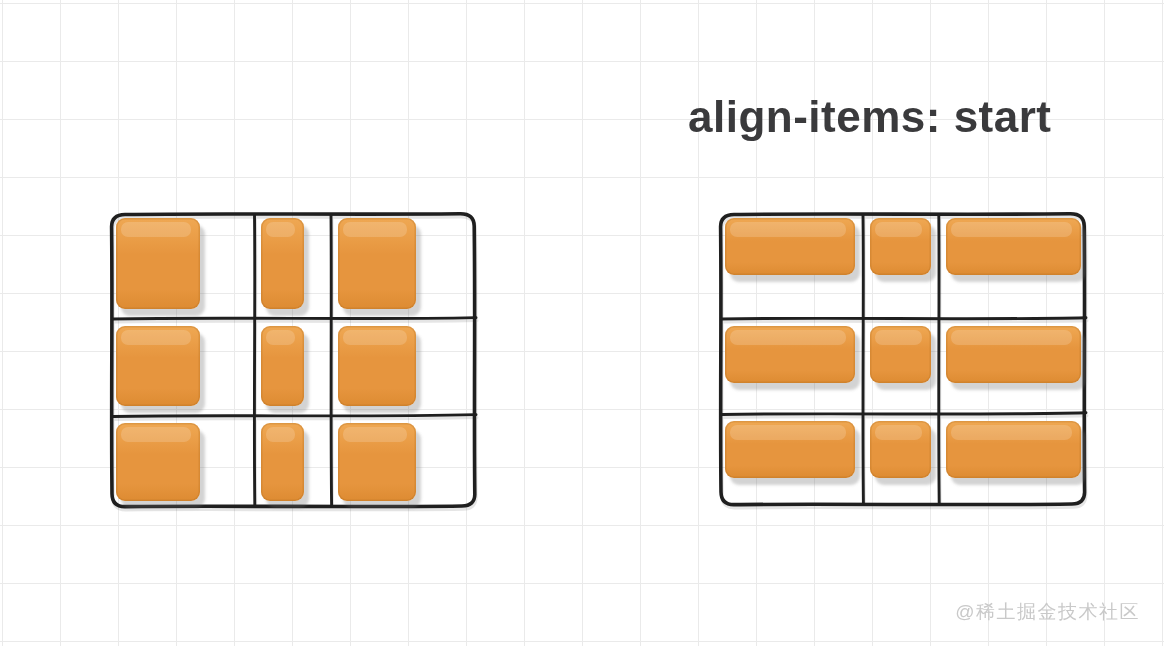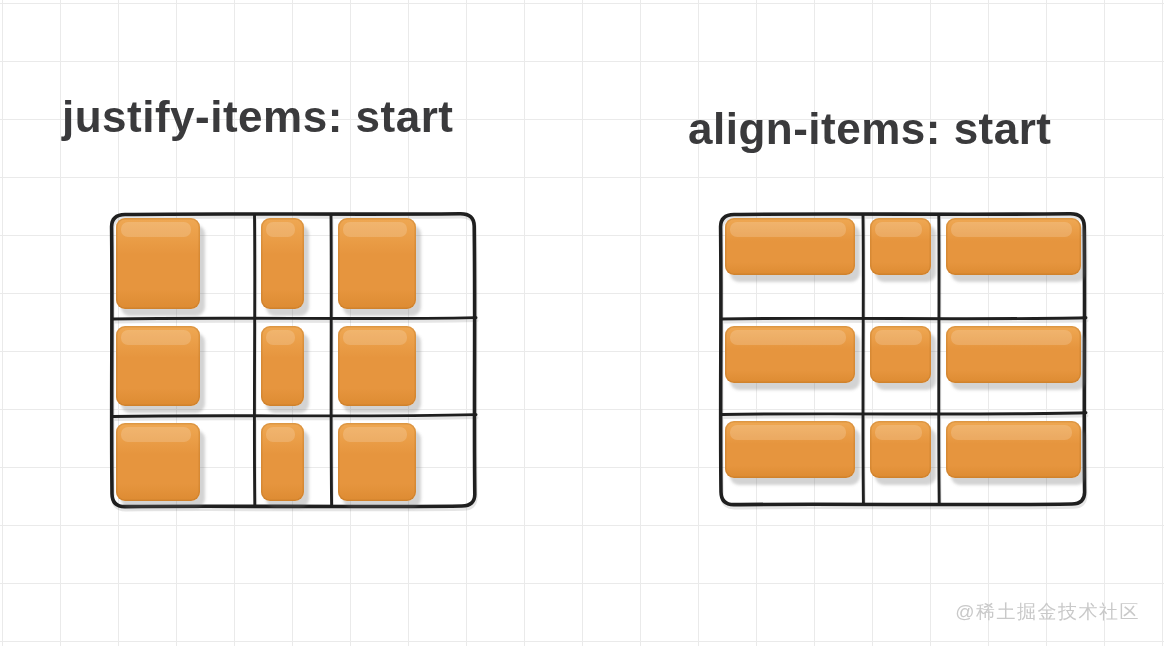--- a/index.html
+++ b/index.html
@@ -22,21 +22,21 @@
   .title {
     position: absolute;
     top: 92px;
     font-size: 44px;
     font-weight: 600;
     letter-spacing: 0.5px;
     color: var(--title-text);
     white-space: nowrap;
   }
   #title-justify { left: 62px; }
-  #title-align   { left: 688px; margin-top: 12px; }
+  #title-align   { left: 688px; }
 
   .gridfig { position: absolute; margin: 0; }
   #fig-justify { left: 108px; top: 210px; width: 370px; height: 300px; }
   #fig-align   { left: 717px; top: 210px; width: 371px; height: 298px; }
 
   .lines {
     position: absolute; inset: 0;
     width: 100%; height: 100%;
     color: var(--grid-stroke);
     filter: drop-shadow(1px 3px 0 rgba(0,0,0,0.10));
@@ -96,21 +96,20 @@
     letter-spacing: 1.5px;
     color: var(--watermark);
     white-space: nowrap;
   }
 </style>
 </head>
 <body>
 
 <div id="canvas">
 
-  <div class="title" id="title-justify">justify-items: start</div>
 
   <div class="title" id="title-align">align-items: start</div>
 
   <figure class="gridfig" id="fig-justify">
     <svg class="lines" viewBox="0 0 370 300" preserveAspectRatio="none" aria-hidden="true">
       <path class="outer" d="M17 4.5 C 110 3, 240 5, 352 3.8 Q 366 3.6 366.2 16 C 367.4 105, 365.8 195, 366.8 284 Q 367 295.8 354 296 C 250 297.5, 120 295.5, 17 296.6 Q 4.2 296.8 4 284 C 3 195, 4.6 105, 3.6 17 Q 3.4 4.8 17 4.5 Z"></path>
       <path class="inner" d="M146.5 5 C 147.5 90, 145.6 190, 146.8 295"></path>
       <path class="inner" d="M223 5 C 223.8 90, 222.4 190, 223.6 295"></path>
       <path class="inner" d="M5 109 C 110 106.8, 260 110, 368 107.6"></path>
       <path class="inner" d="M5 206.5 C 110 204.5, 260 207.5, 368 204.6"></path>

